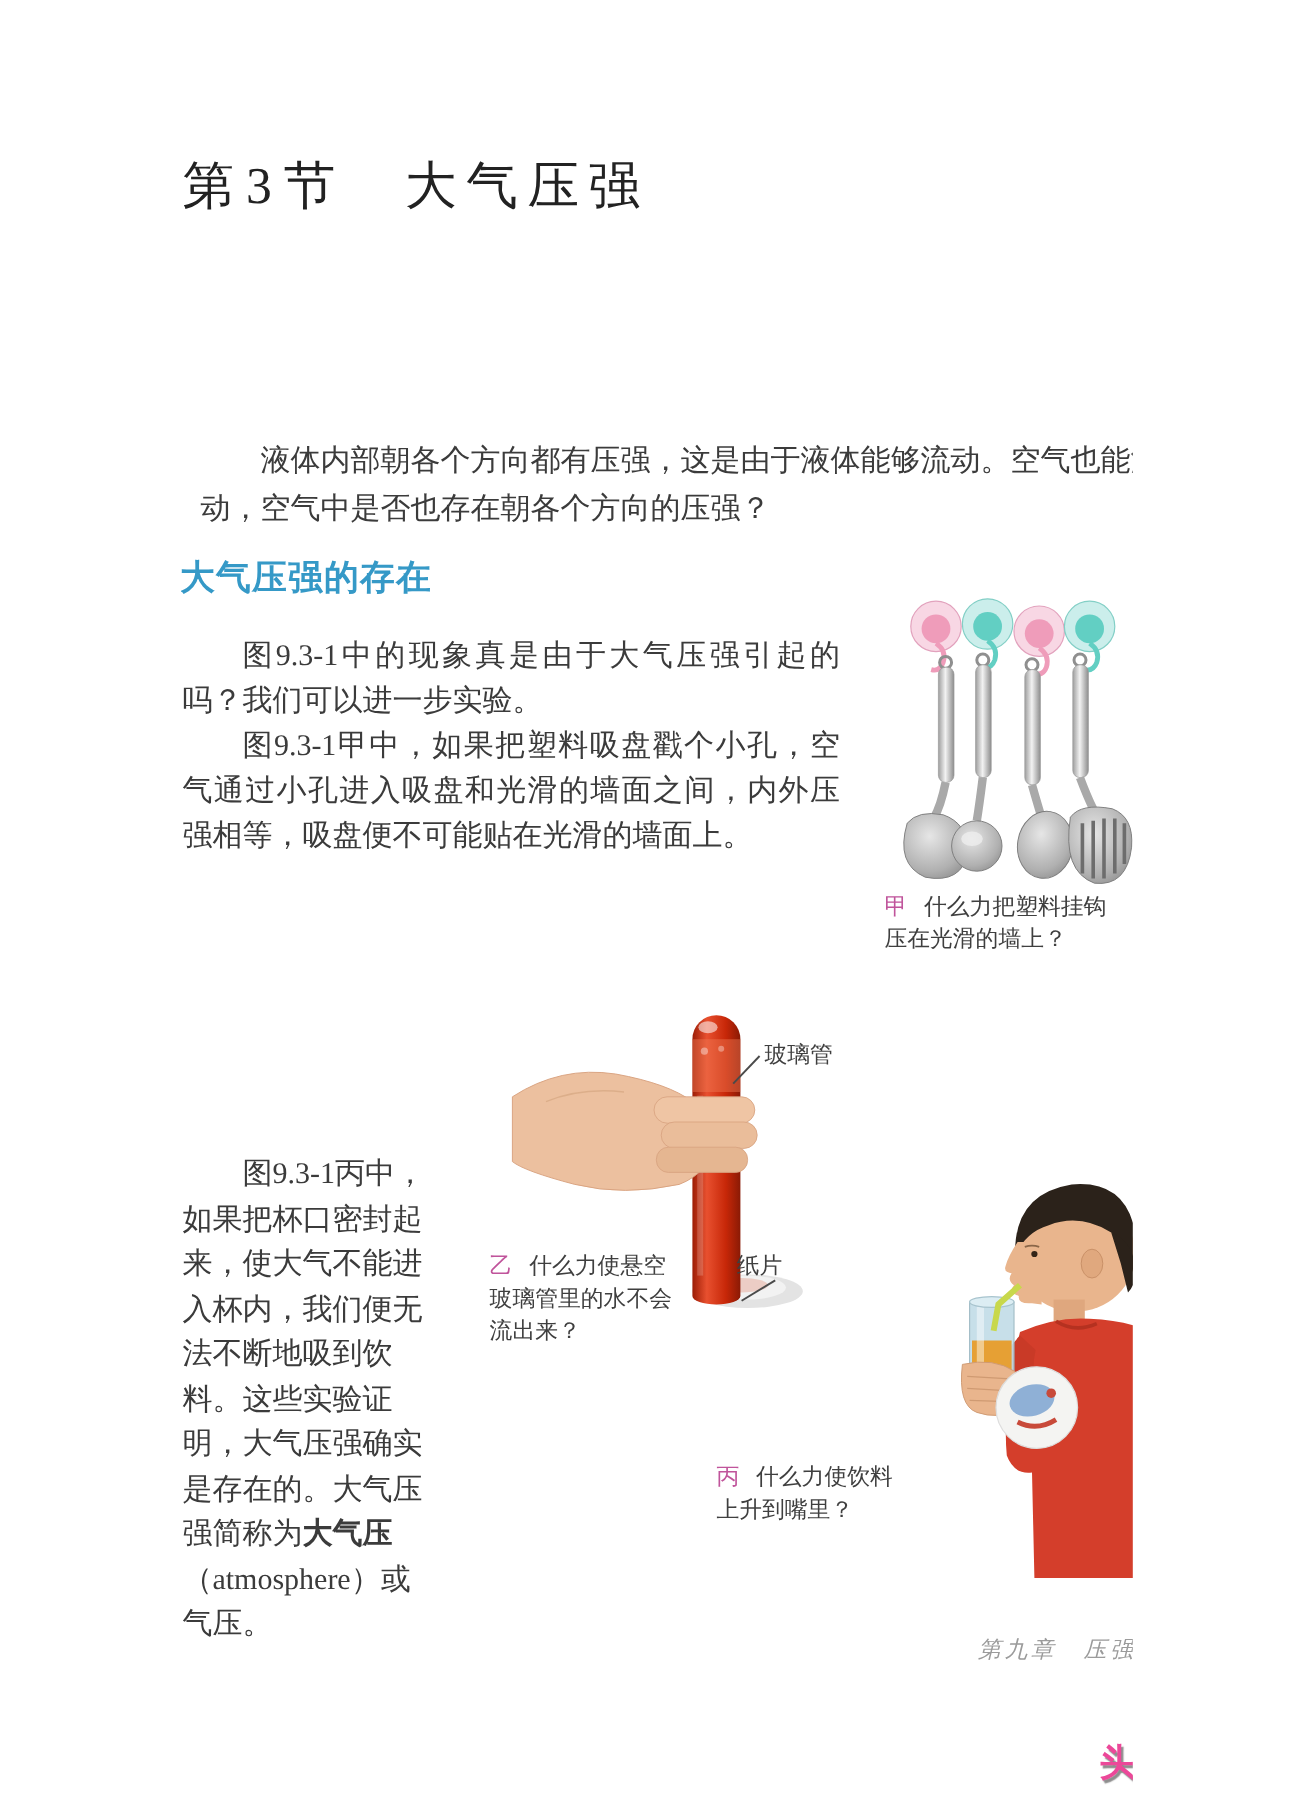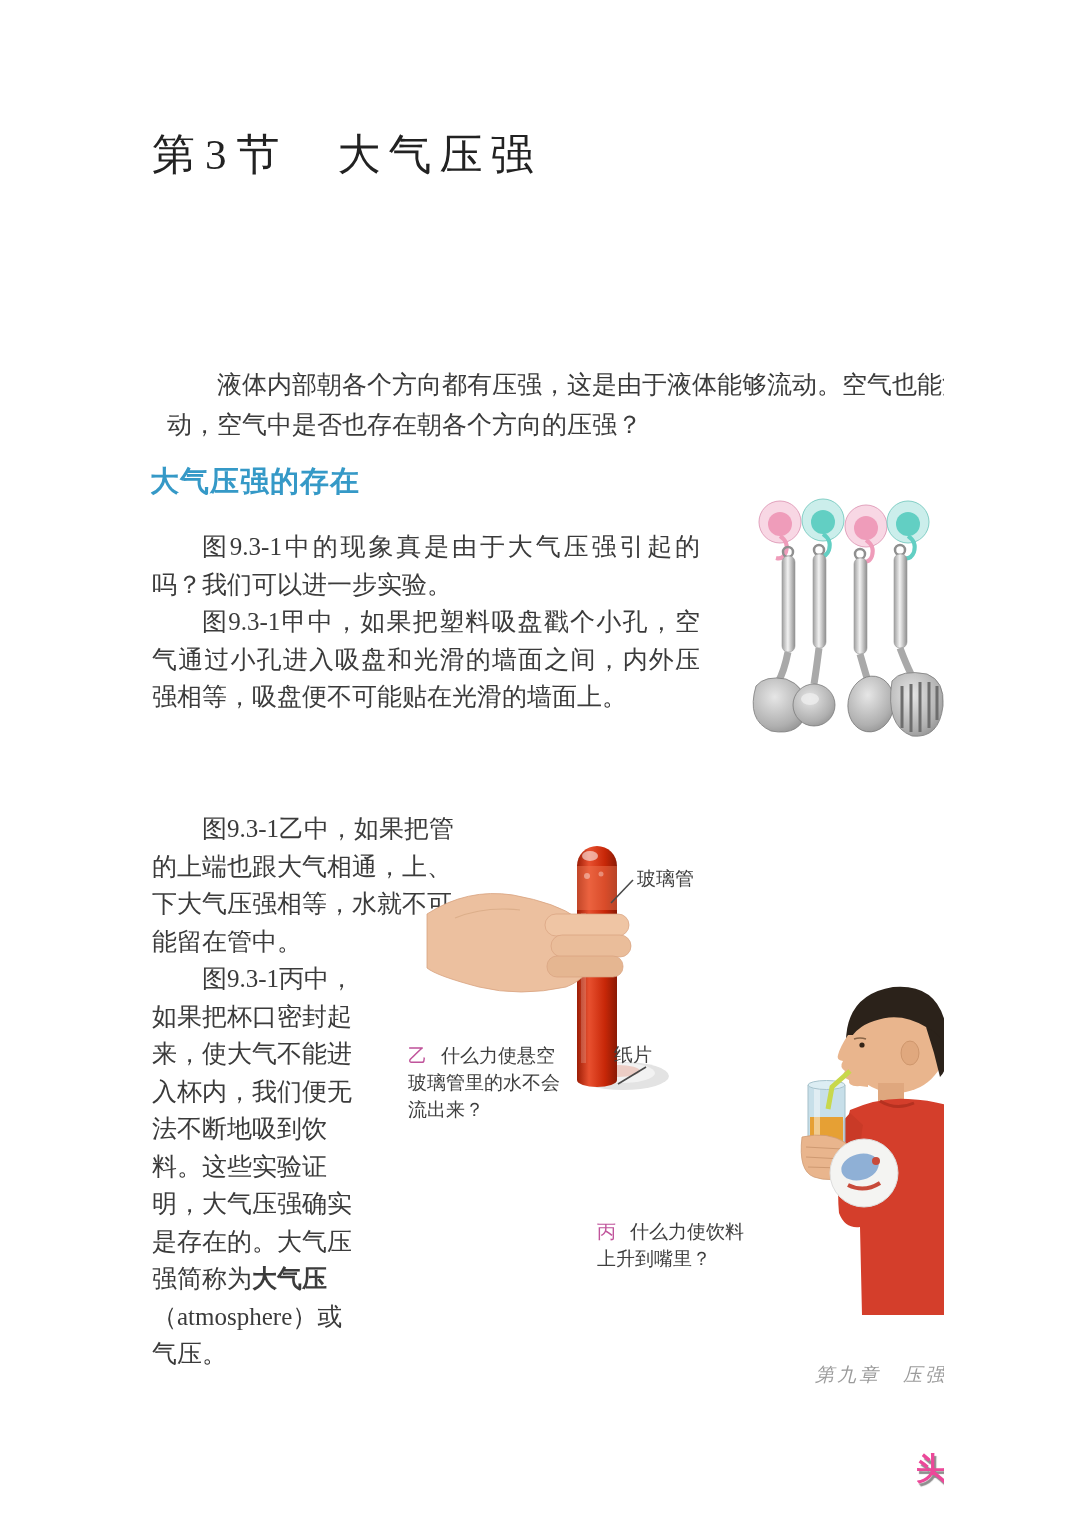--- a/index.html
+++ b/index.html
@@ -67,23 +67,20 @@
     <p>液体内部朝各个方向都有压强，这是由于液体能够流动。空气也能流动，空气中是否也存在朝各个方向的压强？</p>
   </div>
 
   <div class="abs heading">大气压强的存在</div>
 
   <div class="abs blockA">
     <p>图9.3-1中的现象真是由于大气压强引起的吗？我们可以进一步实验。</p>
     <p>图9.3-1甲中，如果把塑料吸盘戳个小孔，空气通过小孔进入吸盘和光滑的墙面之间，内外压强相等，吸盘便不可能贴在光滑的墙面上。</p>
   </div>
 
-  <div class="abs blockB1">
-    <p>图9.3-1乙中，如果把管的上端也跟大气相通，上、下大气压强相等，水就不可能留在管中。</p>
-  </div>
   <div class="abs blockB2">
     <p><span>图9.3-1丙中，如果把杯口密封起来，使大气不能进入杯内，我们便无法不断地吸到饮料。这些实验证明，大气压强确实是存在的。大气压强简称为</span><span class="bold">大气压</span><span>（atmosphere）或气压。</span></p>
   </div>
 
   <svg class="abs fig-jia" viewBox="0 0 264 262">
     <defs>
       <linearGradient id="steel" x1="0" y1="0" x2="1" y2="0">
         <stop offset="0" stop-color="#9e9e9e"></stop>
           <stop offset="0.45" stop-color="#f2f2f2"></stop>
           <stop offset="1" stop-color="#8d8d8d"></stop>
@@ -149,20 +146,23 @@
       <path d="M166,201 Q159,246 186,256 Q213,259 217,226 Q219,201 201,194 Q175,189 166,201 Z" fill="url(#head)" stroke="#7c7c7c" stroke-width="0.8"></path>
       <g stroke="#6d6d6d" stroke-width="3">
         <line x1="176" y1="206" x2="176" y2="248"></line>
           <line x1="185" y1="204" x2="185" y2="252"></line>
         <line x1="194" y1="202" x2="194" y2="252"></line>
           <line x1="203" y1="202" x2="203" y2="248"></line>
           <line x1="211" y1="206" x2="211" y2="240"></line>
       </g>
     </g>
   </svg>
+  <div class="abs cap cap-jia">
+    <span class="lbl">甲</span><span>什么力把塑料挂钩压在光滑的墙上？</span>
+  </div>
 
   <svg class="abs fig-yi" viewBox="0 0 280 290">
     <defs>
       <linearGradient id="tube" x1="0" y1="0" x2="1" y2="0">
         <stop offset="0" stop-color="#9c1d06"></stop>
           <stop offset="0.3" stop-color="#e8502f"></stop>
         <stop offset="0.7" stop-color="#c72708"></stop>
           <stop offset="1" stop-color="#8a1a05"></stop>
       </linearGradient>
     </defs>

